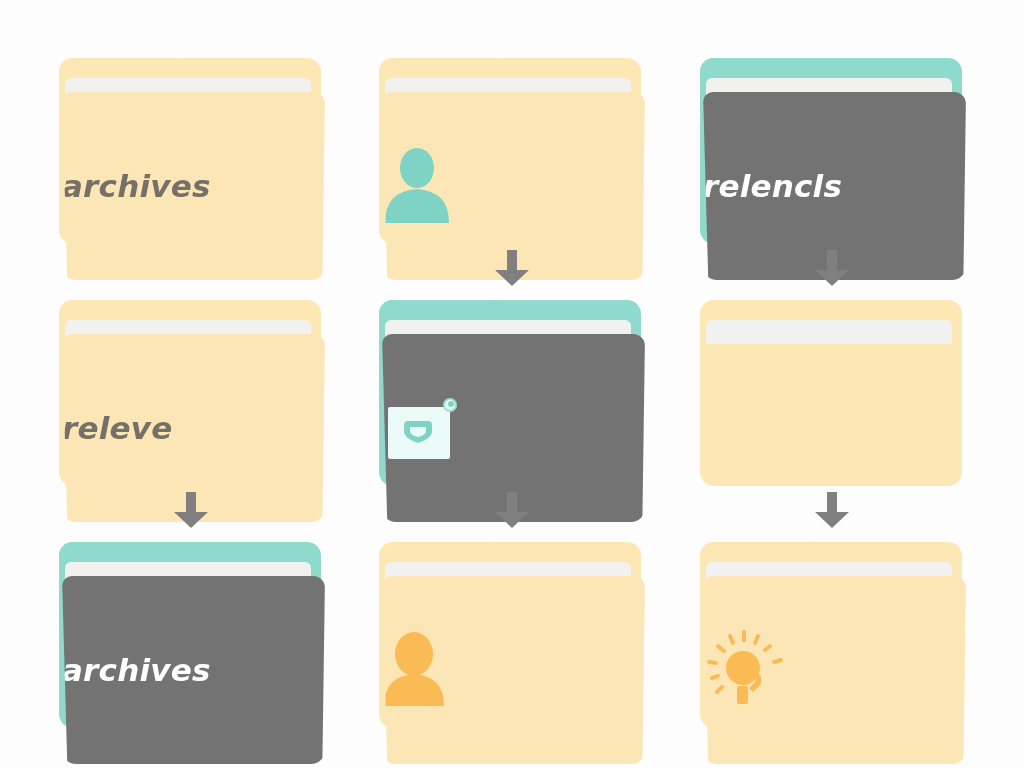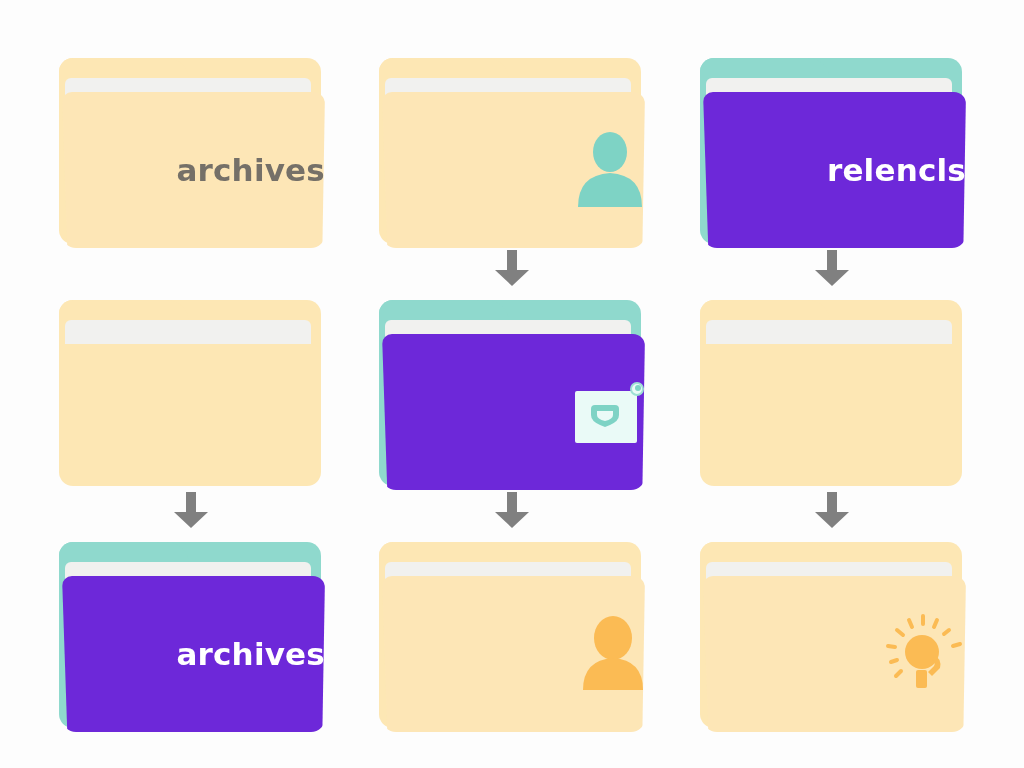--- a/index.html
+++ b/index.html
@@ -18,30 +18,30 @@
   }
   .folder .tab-slope {
     position:absolute; left:100px; top:0; width:30px; height:24px;
     border-radius:0 22px 0 0;
   }
   .folder .paper {
     position:absolute; left:6px; top:20px; width:246px; height:24px;
     background:#f1f1ef; border-radius:6px 6px 0 0;
   }
   .folder .front {
-    position:absolute; left:3px; top:34px; width:263px; height:156px;
+    position:absolute; left:3px; top:34px; width:263px; height:188px;
     border-radius:10px 12px 14px 14px;
     transform: perspective(600px) rotateX(0deg);
     clip-path: polygon(0 0, 100% 0, 99% 100%, 2% 100%);
-    display:flex; align-items:center; justify-content:flex-end;
+    display:flex; align-items:center; justify-content:flex-start;font-style:italic;
   }
   .yellow .back, .yellow .tab, .yellow .tab-slope { background:#fde7b4; }
   .yellow .front { background:#fde6b6; }
   .teal .back, .teal .tab, .teal .tab-slope { background:#8fd9cd; }
-  .teal .front { background:#6d28d9; }
+  .teal .front { background:#737373; }
 
   .label { font-size:31px; font-weight:bold; letter-spacing:0.2px; }
   .yellow .label { color:#757068; }
   .teal .label { color:#ffffff; }
 
   .arrow { position:absolute; width:34px; height:30px; }
   .arrow .shaft { position:absolute; left:12px; top:0; width:10px; height:16px; background:#808080; }
   .arrow .head {
     position:absolute; left:0; top:14px; width:0; height:0;
     border-left:17px solid transparent; border-right:17px solid transparent;
@@ -94,20 +94,23 @@
 <div class="arrow" style="left:815px; top:250px;">
   <div class="shaft" style="height:22px;"></div>
     <div class="head" style="top:20px;"></div>
 </div>
 
 <div class="folder yellow" style="left:59px; top:300px;">
   <div class="back"></div>
   <div class="tab"></div>
   <div class="tab-slope"></div>
   <div class="paper"></div>
+  <div class="front">
+    <span class="label">releve</span>
+  </div>
 </div>
 
 <div class="folder teal" style="left:379px; top:300px;">
   <div class="back"></div>
   <div class="tab"></div>
   <div class="tab-slope"></div>
   <div class="paper"></div>
   <div class="front">
     <span>
       <svg width="76" height="66" viewBox="0 0 76 66">

